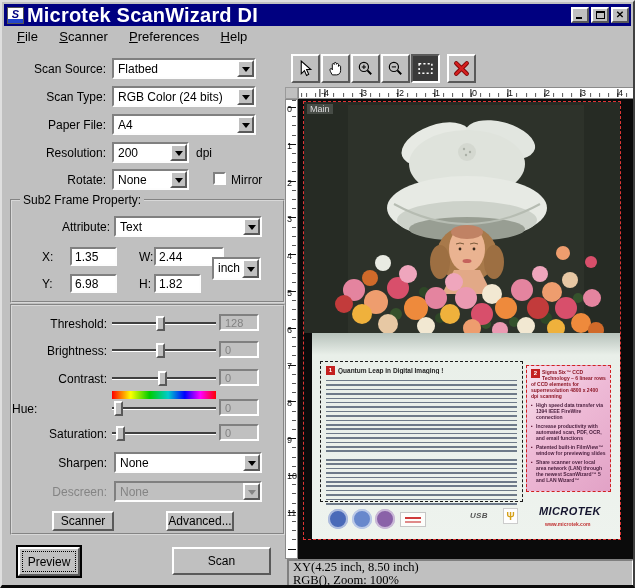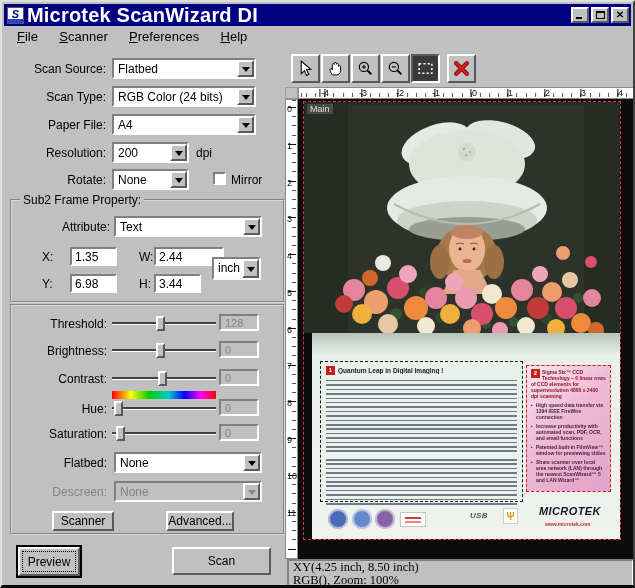--- a/index.html
+++ b/index.html
@@ -183,21 +183,21 @@
           <span class="tri"></span>
         </span>
     </div>
     <span class="abs" style="left:30px;top:49px">X:</span>
     <span class="tfield" style="left:58px;top:46px;width:47px">1.35</span>
     <span class="abs" style="left:127px;top:49px">W:</span>
     <span class="tfield" style="left:142px;top:46px;width:70px">2.44</span>
     <span class="abs" style="left:30px;top:76px">Y:</span>
     <span class="tfield" style="left:58px;top:73px;width:47px">6.98</span>
     <span class="abs" style="left:127px;top:76px">H:</span>
-    <span class="tfield" style="left:142px;top:73px;width:47px">3.44</span>
+    <span class="tfield" style="left:142px;top:73px;width:47px">1.82</span>
     <div class="combo" style="left:200px;top:56px;width:49px;height:23px">
       <span class="val">inch</span>
       <span class="drop">
           <span class="tri"></span>
         </span>
     </div>
   </div>
 
   <div class="groupbox" style="left:8px;top:302px;width:275px;height:231px">
 
@@ -213,33 +213,33 @@
     </div>
     <span class="vbox" style="left:207px;top:35px">0</span>
 
     <span class="abs" style="left:0;top:66px;width:95px;text-align:right">Contrast:</span>
     <div class="track" style="left:100px;top:71px;width:104px">
       <span class="thumb" style="left:calc(48% - 4px)"></span>
     </div>
     <span class="vbox" style="left:207px;top:63px">0</span>
 
     <span class="huebar" style="left:100px;top:85px;width:104px"></span>
-    <span class="abs" style="left:0;top:96px;width:95px;text-align:right">Hue:</span>
+    <span class="abs" style="left:0;top:96px;width:95px;text-align:left">Hue:</span>
     <div class="track" style="left:100px;top:101px;width:104px">
       <span class="thumb" style="left:2px"></span>
     </div>
     <span class="vbox" style="left:207px;top:93px">0</span>
 
     <span class="abs" style="left:0;top:121px;width:95px;text-align:right">Saturation:</span>
     <div class="track" style="left:100px;top:126px;width:104px">
       <span class="thumb" style="left:4px"></span>
     </div>
     <span class="vbox" style="left:207px;top:118px">0</span>
 
-    <span class="abs" style="left:0;top:150px;width:95px;text-align:right">Flatbed:</span>
+    <span class="abs" style="left:0;top:150px;width:95px;text-align:right">Sharpen:</span>
     <div class="combo" style="left:102px;top:146px;width:148px">
       <span class="val">None</span>
       <span class="drop">
           <span class="tri"></span>
         </span>
     </div>
 
     <span class="abs" style="left:0;top:179px;width:95px;text-align:right;color:#848484">Descreen:</span>
     <div class="combo disabled" style="left:102px;top:175px;width:148px">
       <span class="val">None</span>

